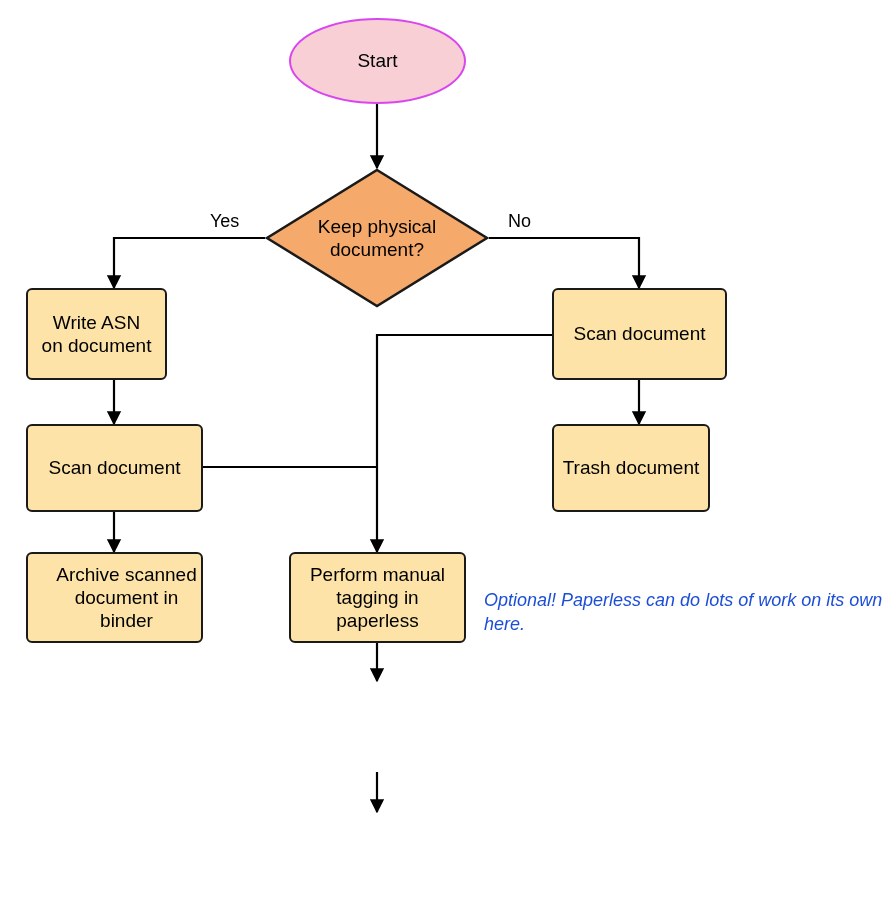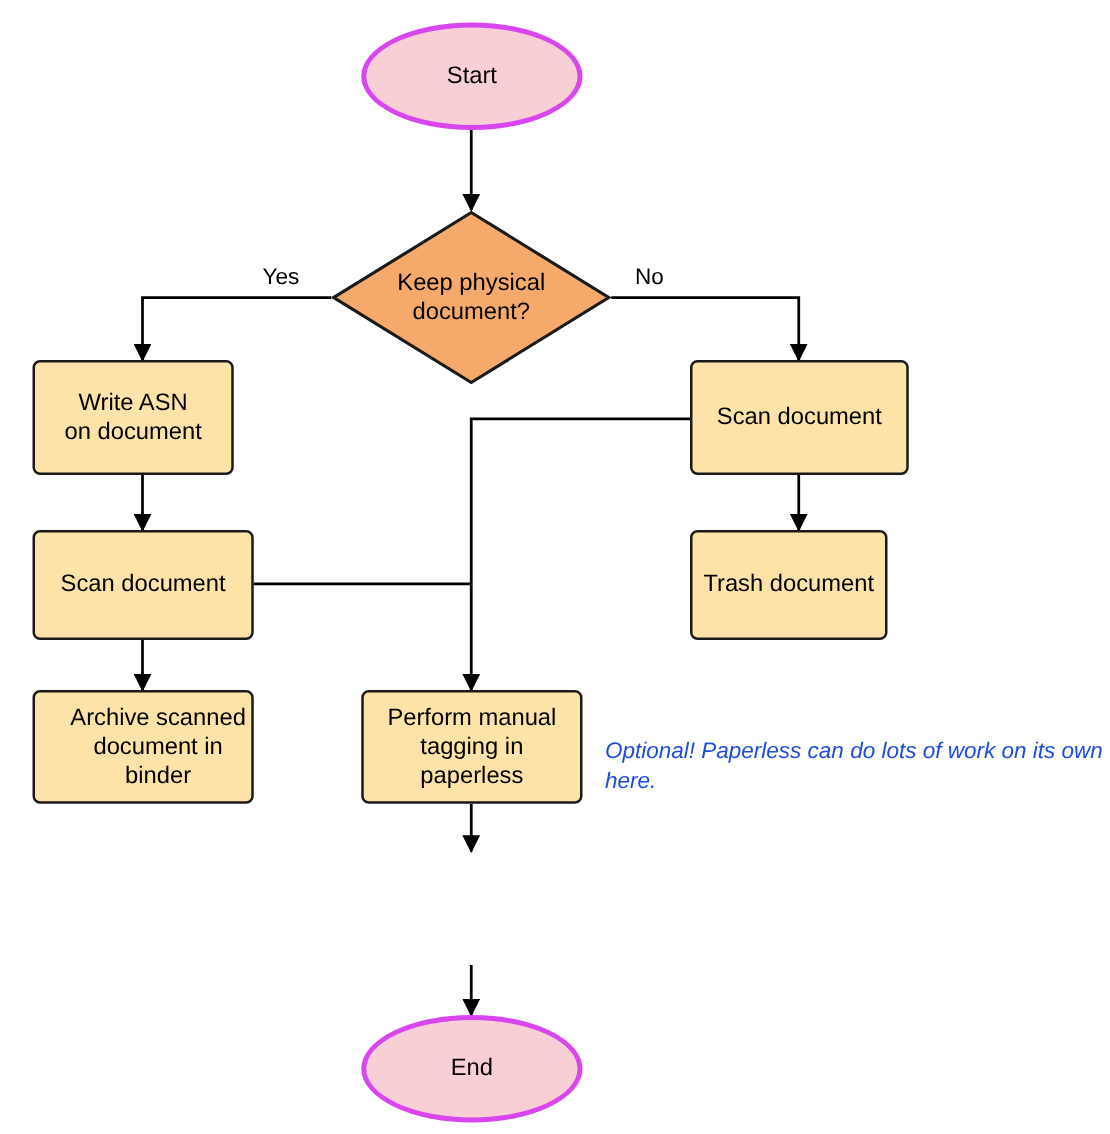--- a/index.html
+++ b/index.html
@@ -32,21 +32,21 @@
     display: flex;
     align-items: center;
     justify-content: center;
     text-align: center;
     font-size: 19px;
     line-height: 1.22;
     color: #000000;
     white-space: pre-line;
   }
   .node.terminal {
-    border: 4px solid #d946ef;
+    border: 2px solid #d946ef;
     border-radius: 50%;
     background: #f8cfd4;
   }
   .node.process {
     border: 2px solid #1a1a1a;
     border-radius: 6px;
     background: #fde3a7;
   }
   .node.decision {
     background: transparent;
@@ -124,21 +124,21 @@
     <svg class="decision-shape" viewBox="0 0 224 140" preserveAspectRatio="none">
       <polygon points="112,2 222,70 112,138 2,70" fill="#f5a96a" stroke="#1a1a1a" stroke-width="2.5"></polygon>
     </svg>
     <span class="decision-label">Keep physical
 document?</span>
   </div>
 
   <div class="edge-label" style="left:210px; top:211px;">Yes</div>
   <div class="edge-label" style="left:508px; top:211px;">No</div>
 
-  <div class="node process" style="left:26px; top:288px; width:161px; height:92px;">
+  <div class="node process" style="left:26px; top:288px; width:141px; height:92px;">
     <span>Write ASN
 on document</span>
   </div>
 
   <div class="node process" style="left:26px; top:424px; width:177px; height:88px;">
     <span>Scan document</span>
   </div>
 
   <div class="node process" style="left:26px; top:552px; width:177px; height:91px;padding-left:24px;">
     <span>Archive scanned
@@ -154,19 +154,16 @@
     <span>Trash document</span>
   </div>
 
   <div class="node process" style="left:289px; top:552px; width:177px; height:91px;">
     <span>Perform manual
 tagging in
 paperless</span>
   </div>
 
 
-  <div class="node terminal" style="left:289px; top:812px; width:177px; height:86px;">
-    <span>End</span>
-  </div>
 
   <div class="note" style="left:484px; top:588px;">Optional! Paperless can do lots of work on its own here.</div>
 
 </div>
 
 </body></html>

